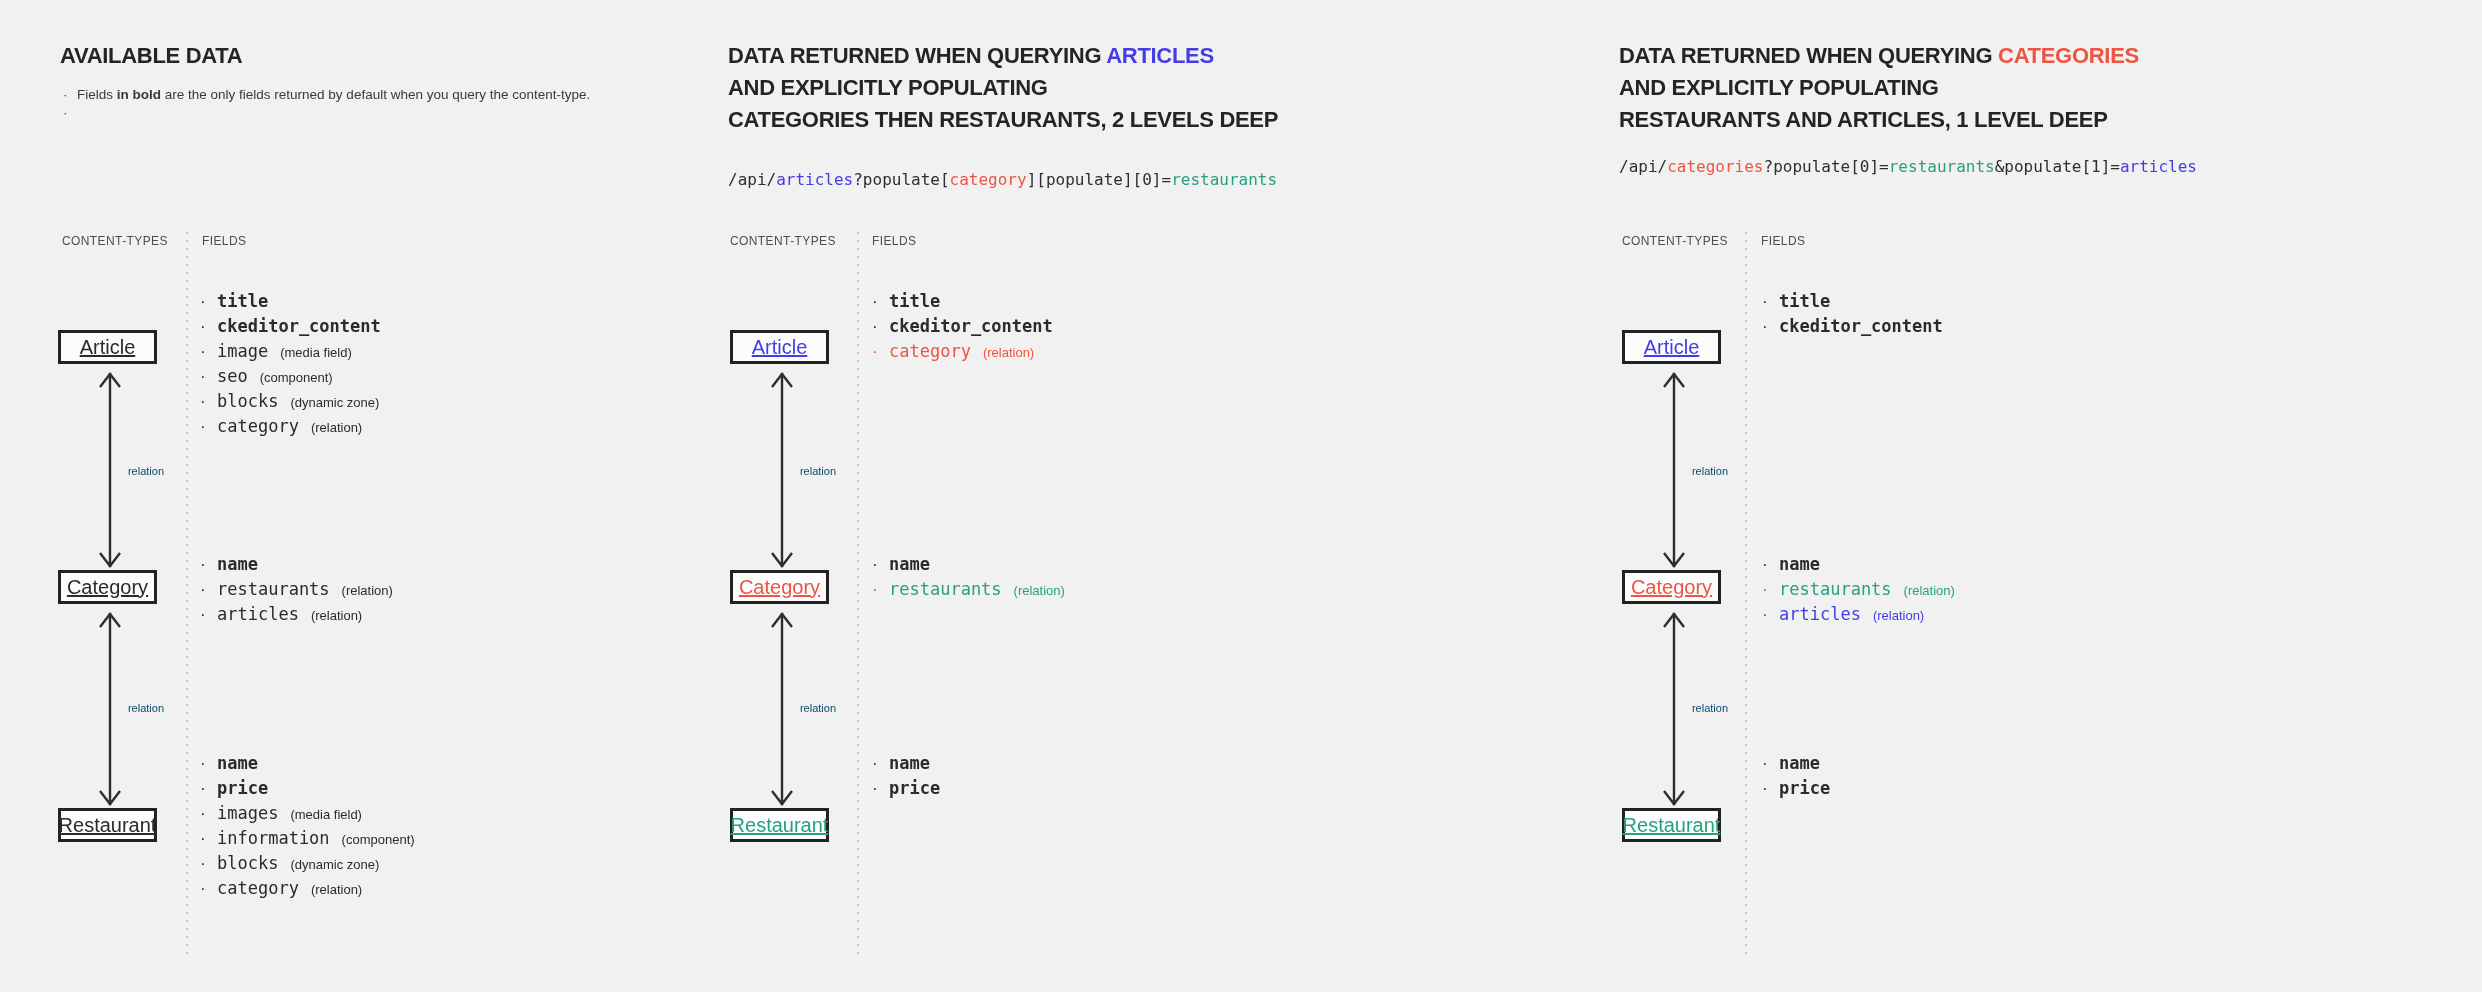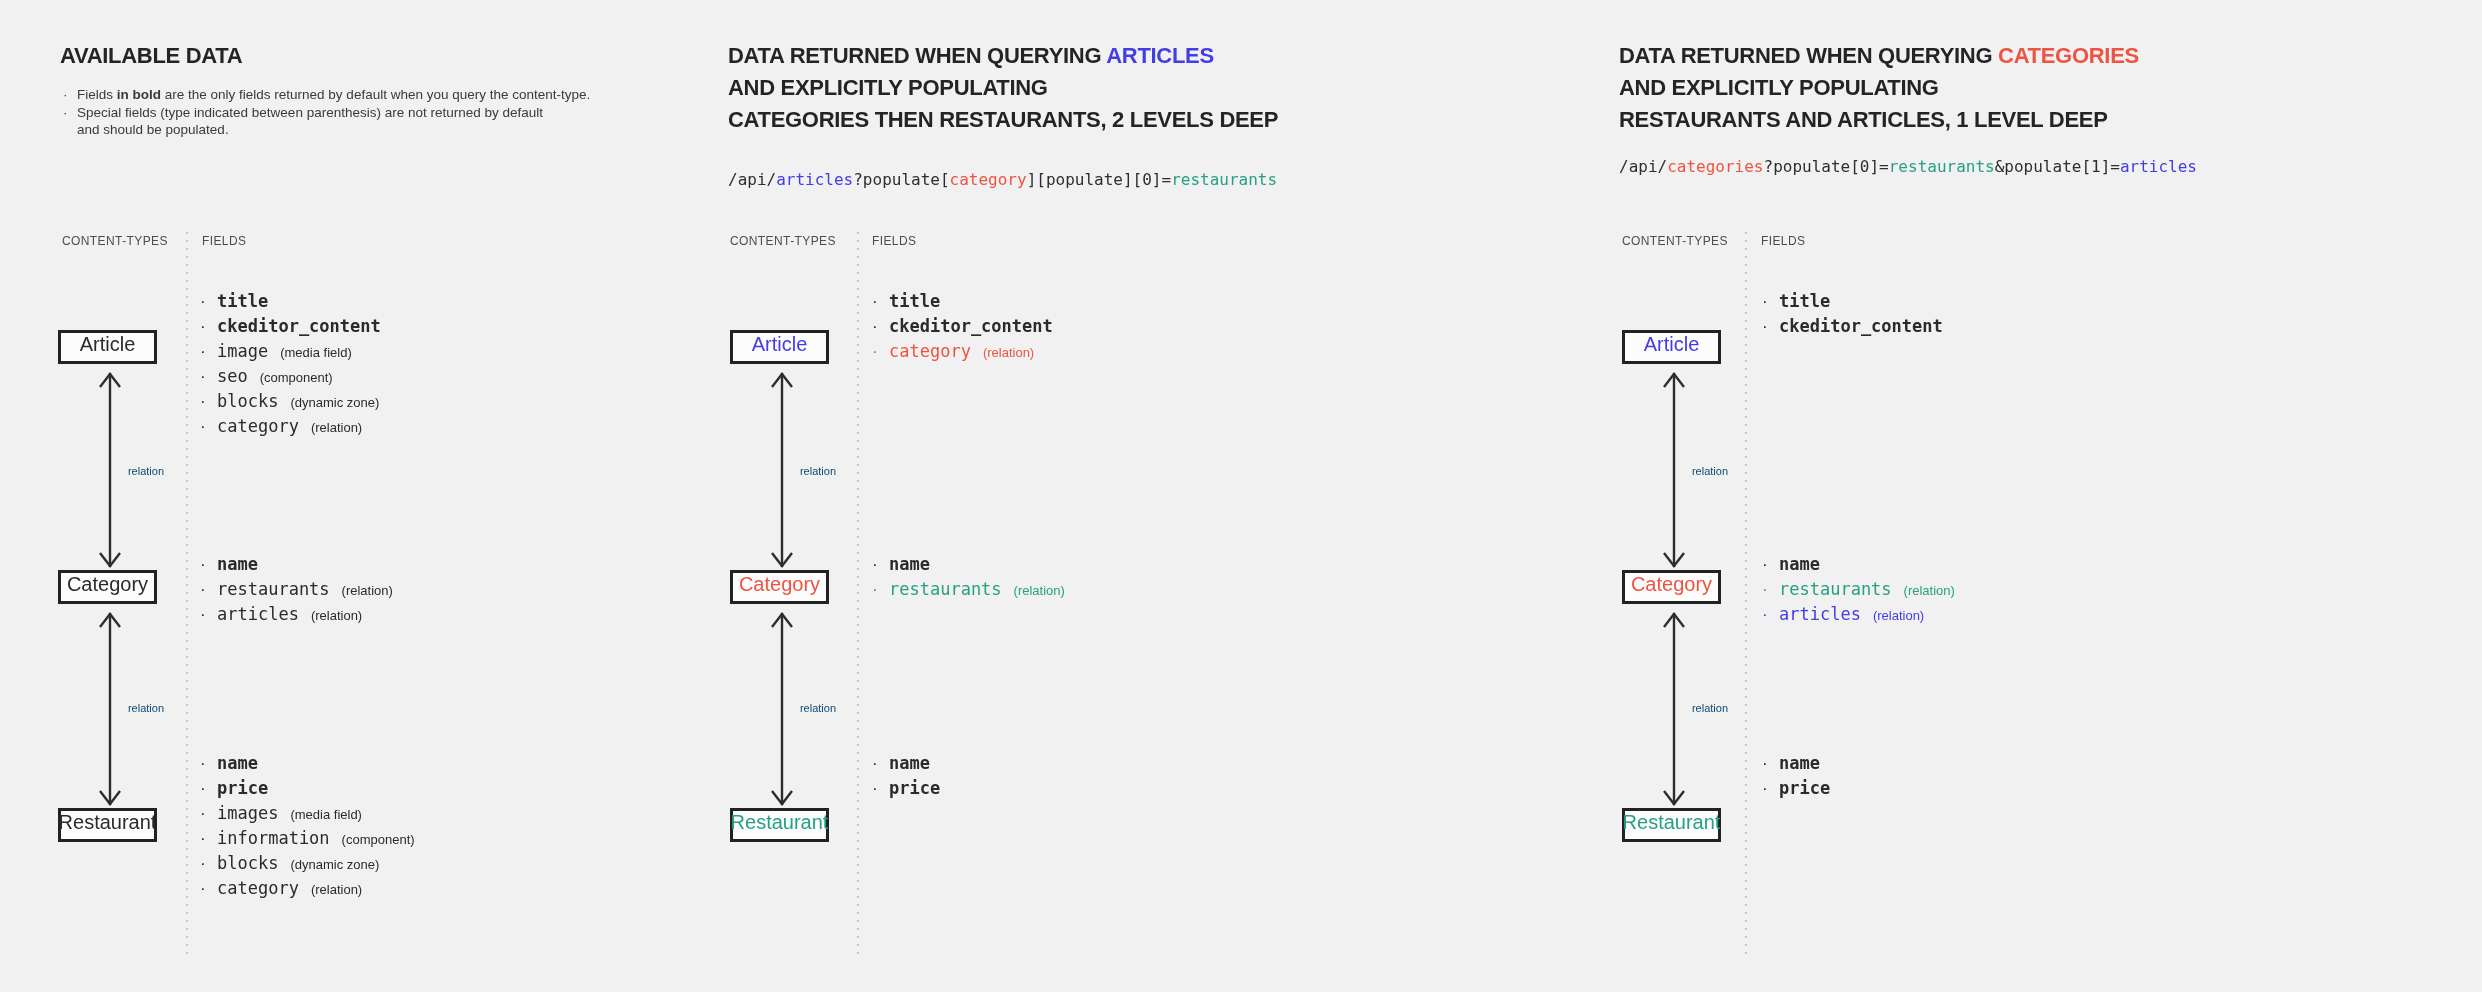--- a/index.html
+++ b/index.html
@@ -34,22 +34,22 @@
   
   .sec-hdr{position:absolute;font-size:12px;letter-spacing:0.4px;color:#4d4d4d;white-space:nowrap;}
   
   .vdiv{
     position:absolute;top:232px;height:726px;width:2px;
     background-image:repeating-linear-gradient(to bottom,#c6c6c6 0px,#c6c6c6 2px,transparent 2px,transparent 8px);
   }
   
   .ct-box{
     position:absolute;width:99px;height:34px;border:3px solid var(--box_border);
-    background:#fcfcfc;display:flex;justify-content:center;
-    font-size:20px;white-space:nowrap;
+    background:#fcfcfc;display:flex;align-items:center;justify-content:center;
+    font-size:20px;white-space:nowrap;text-decoration:underline;
   }
   
   .rel-arrow{position:absolute;}
   .rel-arrow line,.rel-arrow polyline{stroke:#2d2d2d;stroke-width:2.4;fill:none;}
   .rel-label{
     position:absolute;transform:translateX(-50%);font-size:11px;color:#0c4a6e;
     background:var(--background);padding:1px 4px;white-space:nowrap;margin-left:36px;
   }
   
   .flist{position:absolute;list-style:none;}
@@ -65,21 +65,20 @@
 <section>
   <h1 class="col-title" style="left:60px;top:40px;text-align:center;">AVAILABLE DATA</h1>
 
   <ul class="notes" style="left:63px;top:86px;">
     <li>
       <span class="ndot">·</span>
       <span><span>Fields </span><b>in bold</b><span> are the only fields returned by default when you query the content-type.</span></span>
     </li>
     <li>
       <span class="ndot">·</span>
-      <span><span>Special fields (type indicated between parenthesis) are not returned by default</span><br><span>and should be populated.</span></span>
     </li>
   </ul>
 
   <div class="sec-hdr" style="left:62px;top:234px;">CONTENT-TYPES</div>
   <div class="sec-hdr" style="left:202px;top:234px;">FIELDS</div>
   <div class="vdiv" style="left:186px;"></div>
 
   <div class="ct-box" style="left:58px;top:330px;">
       <span>Article</span>
     </div>

